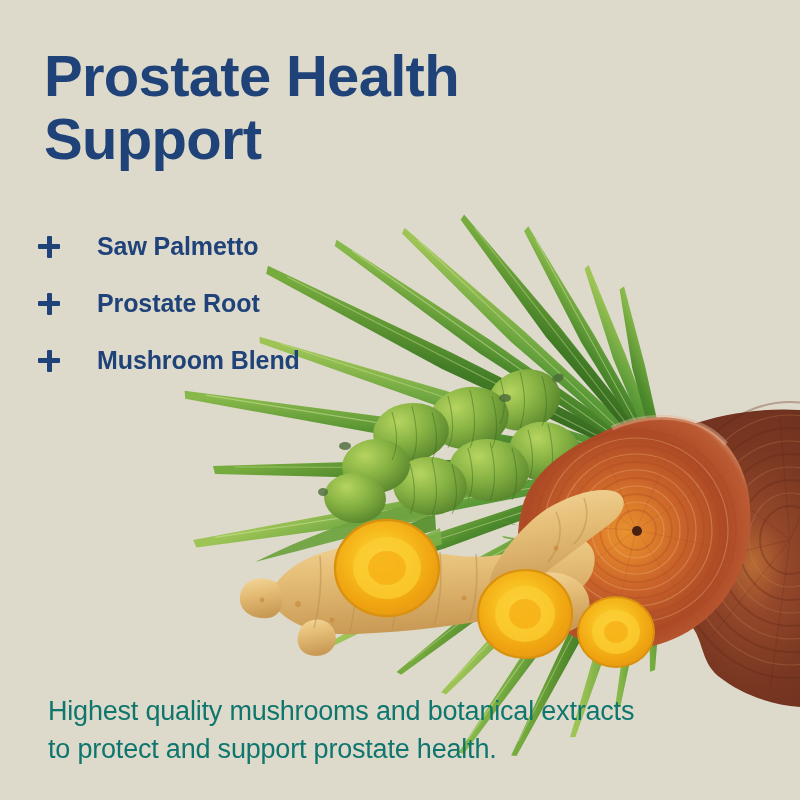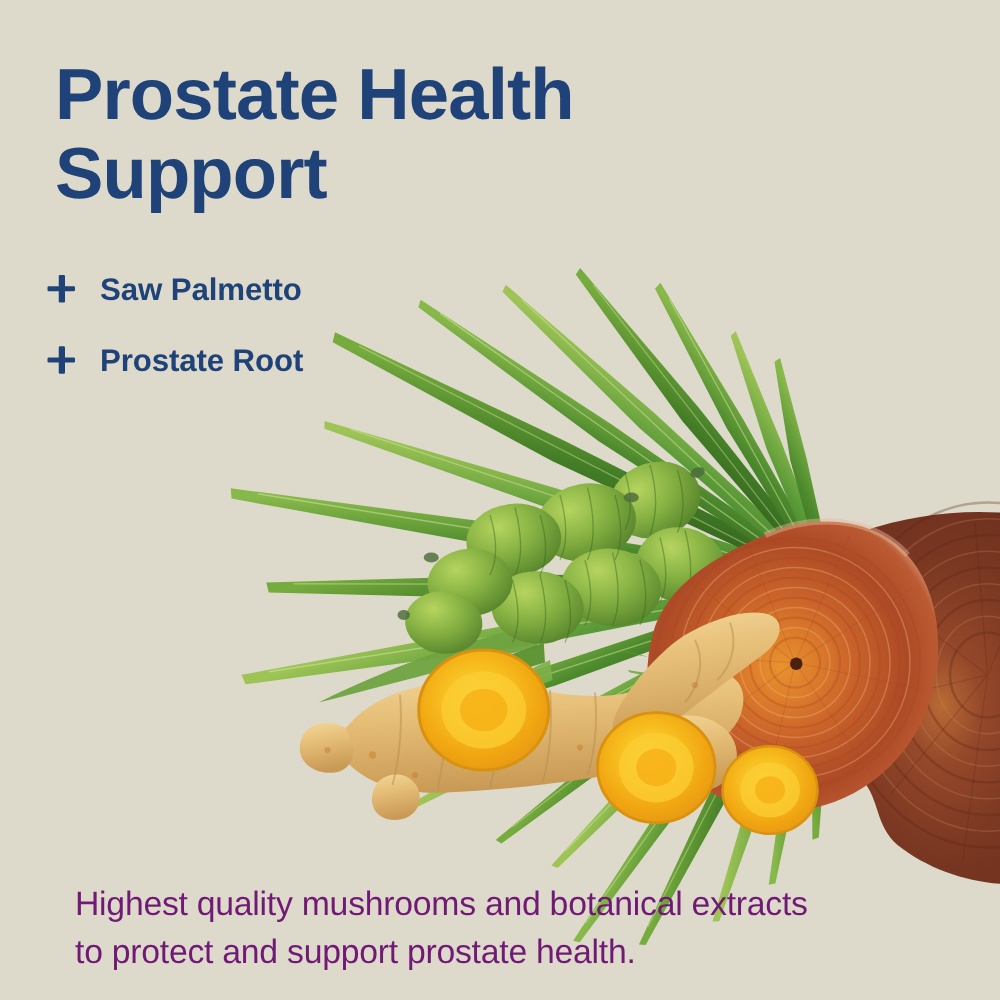--- a/index.html
+++ b/index.html
@@ -60,22 +60,23 @@
   .benefits {
     position: absolute;
     left: 36px;
     top: 218px;
     margin: 0;
     padding: 0;
     list-style: none;
   }
   .benefit-row {
     display: flex;
-    align-items: flex-start;
+    align-items: center;
     height: 57px;
+    gap: 17px;
   }
   .plus-icon {
     width: 26px;
     height: 26px;
     flex: 0 0 26px;
     position: relative;
     margin-right: 18px;
   }
   .plus-icon::before,
   .plus-icon::after {
@@ -102,25 +103,25 @@
     color: #1f4379;
     letter-spacing: -0.1px;
     white-space: nowrap;
   }
 
   .footer-note {
     position: absolute;
     left: 44px;
     top: 688px;
     width: 600px;
-    margin: 16px;
+    margin: 4px;
     font-size: 27px;
     font-weight: 400;
     line-height: 1.42;
-    color: #701a75;
+    color: #0f766e;
     letter-spacing: -0.2px;
   }
 </style>
 </head>
 <body>
 
 <div class="poster">
 
   <svg class="artwork" viewBox="0 0 800 800" xmlns="http://www.w3.org/2000/svg">
     <defs>
@@ -445,20 +446,24 @@
       <li class="benefit-row">
         <span class="plus-icon"></span>
         <span class="benefit-label">Saw Palmetto</span>
       </li>
 
       <li class="benefit-row">
         <span class="plus-icon"></span>
         <span class="benefit-label">Prostate Root</span>
       </li>
 
+      <li class="benefit-row">
+        <span class="plus-icon"></span>
+        <span class="benefit-label">Mushroom Blend</span>
+      </li>
 
     </ul>
 
     <p class="footer-note">Highest quality mushrooms and botanical extracts to protect and support prostate health.</p>
 
   </div>
 
 </div>
 
 </body></html>

